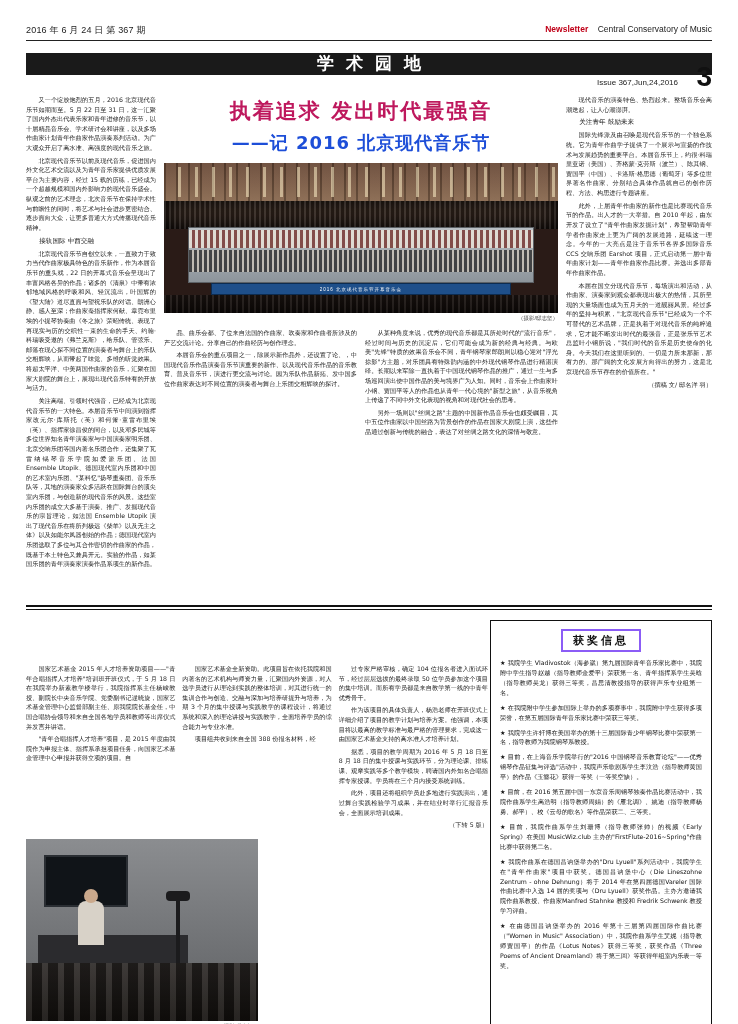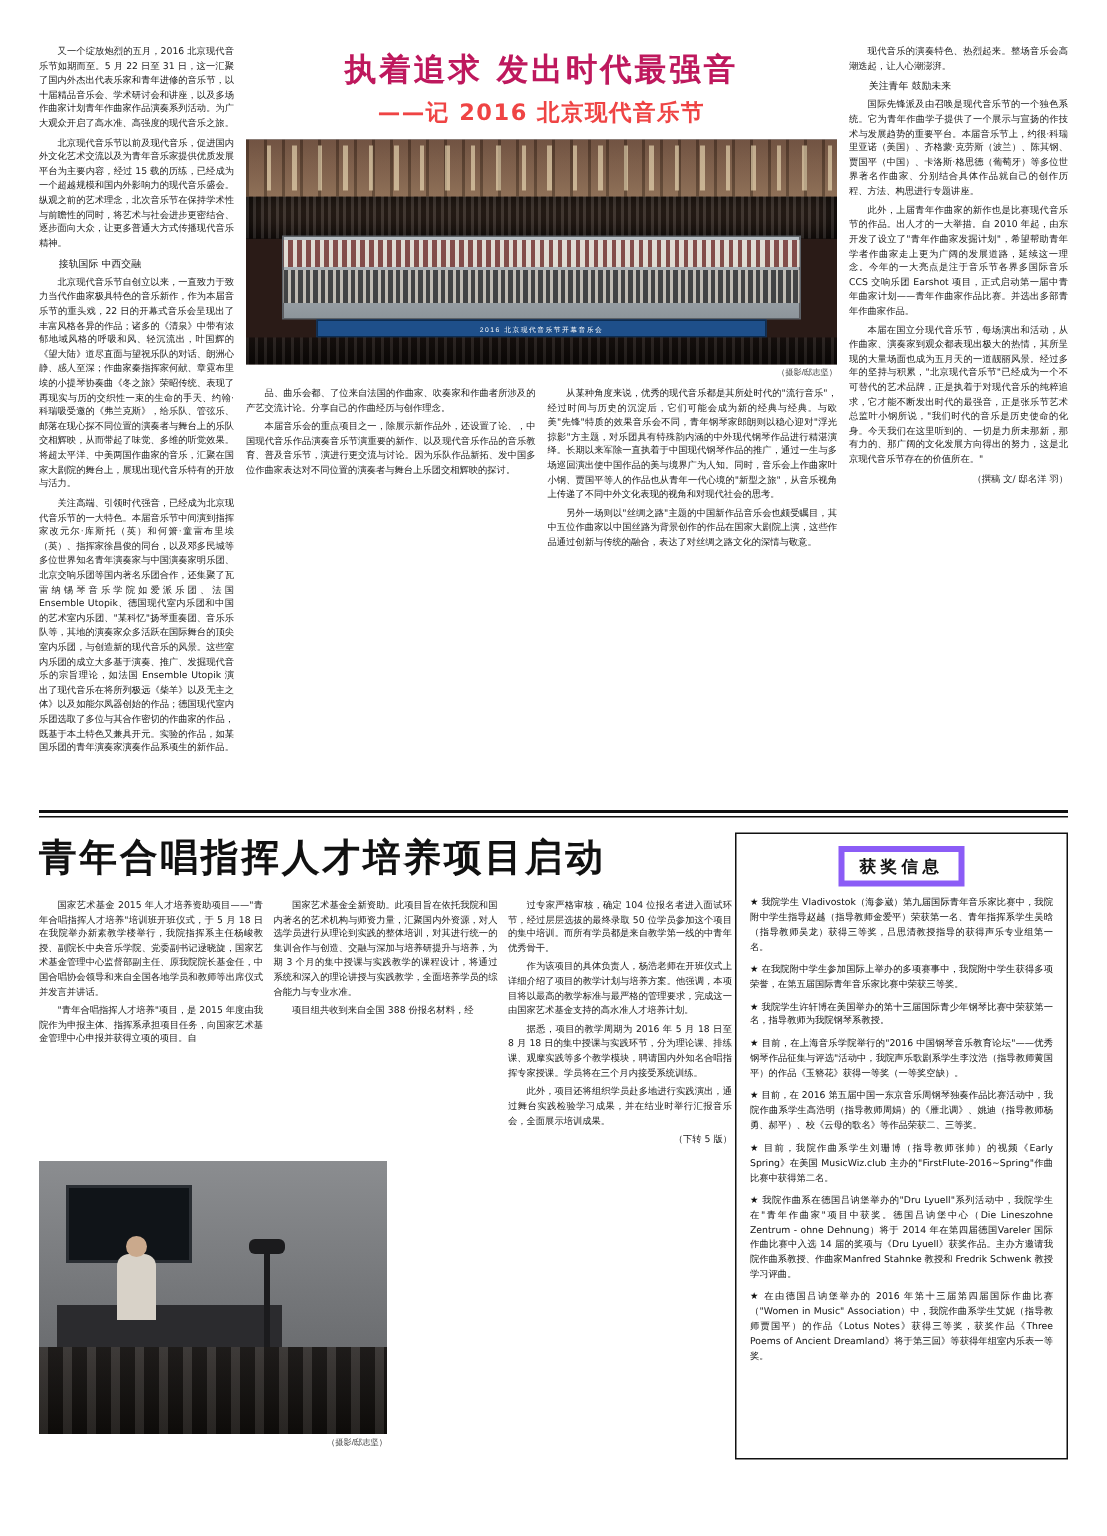--- a/index.html
+++ b/index.html
@@ -43,21 +43,21 @@
   .tcol-left { position:absolute; left:0; top:0; width:130px; height:500px; }
   .tcol-right { position:absolute; right:0; top:0; width:146px; height:500px; }
   .tcenter { position:absolute; left:138px; right:154px; top:0; }
 
   .title-main {
     text-align:center; color:#be185d; font-weight:bold; font-size:21px;
     letter-spacing:2px; font-family:"DejaVu Sans","Liberation Sans",sans-serif;
     margin:2px 0 6px;
   }
   .title-sub {
-    text-align:center; color:#ef4444; font-weight:bold; font-size:15px;
+    text-align:center; color:#1d4ed8; font-weight:bold; font-size:18px;
     letter-spacing:1px; font-family:"DejaVu Sans","Liberation Sans",sans-serif;
     margin-bottom:8px;
   }
 
   
   .photo { position:relative; width:100%; height:150px; overflow:hidden; background:#2a1b17; }
   .photo .ceiling { position:absolute; left:0; right:0; top:0; height:40px;
      background:linear-gradient(#6a4a38,#8a6a50); }
   .photo .ceilgrid { position:absolute; left:0; right:0; top:0; height:40px;
      background:repeating-linear-gradient(90deg, rgba(0,0,0,.25) 0 2px, rgba(255,255,255,.05) 2px 12px); }
@@ -110,32 +110,47 @@
   .photo2 .micb{position:absolute;left:140px;top:52px;width:24px;height:10px;background:#1b1b1d;border-radius:4px;}
   .photo2 .aud{position:absolute;left:0;right:0;bottom:0;height:58px;background:linear-gradient(#2e2a28,#15120f);}
   .photo2 .aud::after{content:"";position:absolute;inset:0;
      background:repeating-linear-gradient(90deg, rgba(255,255,255,.08) 0 6px, rgba(0,0,0,.35) 6px 16px);}
   .photo2-cap{font-size:5.5px;color:#444;text-align:right;margin-top:2px;}
 
   
   .awards { position:absolute; right:0; top:0; width:222px; height:418px;
     border:1px solid #111; padding:8px 9px; }
   .awards-hd { text-align:center; margin-bottom:6px; }
-  .awards-hd span { display:inline-block; border:4px solid #8b5cf6; padding:2px 10px;
+  .awards-hd span { display:inline-block; border:2px solid #8b5cf6; padding:2px 10px;
     font-size:11px; font-weight:bold; letter-spacing:3px;
     font-family:Liberation Mono, monospace; }
   .award-item { font-size:6.2px; line-height:1.6; text-align:justify; margin-bottom:5px;
     font-family:"DejaVu Sans","Liberation Sans",sans-serif; }
 </style>
 </head>
 <body>
 
 <div class="page">
 
-
+  <div class="masthead">
+    <div class="mast-left">2016 年 6 月 24 日    第 367 期</div>
+    <div class="mast-right">
+      <span class="nl">Newsletter</span>
+      &nbsp;&nbsp;
+      <span class="cc">Central Conservatory of Music</span>
+    </div>
+    <div class="mast-rule"></div>
+  </div>
+
+  <div class="headband">
+    <div class="bar"></div>
+    <div class="sect">学术园地</div>
+    <div class="issue">Issue 367,Jun,24,2016</div>
+    <div class="pageno">3</div>
+  </div>
 
   <div class="top-article">
 
     <div class="tcol-left col">
       <p>又一个绽放炮烈的五月，2016 北京现代音乐节如期而至。5 月 22 日至 31 日，这一汇聚了国内外杰出代表乐家和青年进修的音乐节，以十届精品音乐会、学术研讨会和讲座，以及多场作曲家计划青年作曲家作品演奏系列活动。为广大观众开启了高水准、高强度的现代音乐之旅。</p>
       <p>北京现代音乐节以前及现代音乐，促进国内外文化艺术交流以及为青年音乐家提供优质发展平台为主要内容，经过 15 载的历练，已经成为一个超越规模和国内外影响力的现代音乐盛会。纵观之前的艺术理念，北次音乐节在保持学术性与前瞻性的同时，将艺术与社会进步更密结合、逐步面向大众，让更多普通大方式传播现代音乐精神。</p>
       <p class="subhead">接轨国际  中西交融</p>
       <p>北京现代音乐节自创立以来，一直致力于致力当代作曲家极具特色的音乐新作，作为本届音乐节的重头戏，22 日的开幕式音乐会呈现出了丰富风格各异的作品；诸多的《清泉》中带有浓郁地域风格的呼吸和风、轻沉流出，叶国辉的《望大陆》道尽直面与望祝乐队的对话、朗洲心静、感人至深；作曲家秦指挥家何献、章霓布里埃的小提琴协奏曲《冬之旅》荣昭传统、表现了再现实与历的交织性一束的生命的手天、约翰·科瑞吸受邀的《弗兰克斯》，给乐队、管弦乐、邮落在现心探不同位置的演奏者与舞台上的乐队交相辉映，从而带起了味觉、多维的听觉效果。将超太平洋、中美两国作曲家的音乐，汇聚在国家大剧院的舞台上，展现出现代音乐特有的开放与活力。</p>
       <p>关注高端、引领时代强音，已经成为北京现代音乐节的一大特色。本届音乐节中间演到指挥家改元尔·库斯托（英）和何箫·童雷布里埃（英）、指挥家徐昌俊的同台，以及邓多民城等多位世界知名青年演奏家与中国演奏家明乐团、北京交响乐团等国内著名乐团合作，还集聚了瓦雷纳锡琴音乐学院如爱派乐团、法国 Ensemble Utopik、德国现代室内乐团和中国的艺术室内乐团、"某科忆"扬琴重奏团、音乐乐队等，其地的演奏家众多活跃在国际舞台的顶尖室内乐团，与创造新的现代音乐的风景。这些室内乐团的成立大多基于演奏、推广、发掘现代音乐的宗旨理论，如法国 Ensemble Utopik 演出了现代音乐在将所列极远《柴羊》以及无主之体》以及如能尔凤器创始的作品；德国现代室内乐团选取了多位与其合作密切的作曲家的作品，既基于本土特色又兼具开元。实验的作品，如某国乐团的青年演奏家演奏作品系项生的新作品。</p>
     </div>
@@ -180,21 +195,20 @@
       <p>本届在国立分现代音乐节，每场演出和活动，从作曲家、演奏家到观众都表现出极大的热情，其所呈现的大量场面也成为五月天的一道靓丽风景。经过多年的坚持与积累，"北京现代音乐节"已经成为一个不可替代的艺术品牌，正是执着于对现代音乐的纯粹追求，它才能不断发出时代的最强音，正是张乐节艺术总监叶小钢所说，"我们时代的音乐是历史使命的化身。今天我们在这里听到的、一切是力所未那新，那有力的、那广阔的文化发展方向得出的努力，这是北京现代音乐节存在的价值所在。"</p>
       <p style="text-align:right;text-indent:0;">（撰稿  文/ 邸名洋 羽）</p>
     </div>
   </div>
 
   <div class="mid-rule"></div>
   <div class="mid-rule2"></div>
 
   <div class="bottom">
 
-    <div class="btitle">青年合唱指挥人才培养项目启动</div>
 
     <div class="bcols">
       <div class="bgrid">
         <div class="c col">
           <p>国家艺术基金 2015 年人才培养资助项目——"青年合唱指挥人才培养"培训班开班仪式，于 5 月 18 日在我院举办新素教学楼举行，我院指挥系主任杨峻教授、副院长中央音乐学院、党委副书记逯晓旋，国家艺术基金管理中心监督部副主任、原我院院长基金任，中国合唱协会领导和来自全国各地学员和教师等出席仪式并发言并讲话。</p>
           <p>"青年合唱指挥人才培养"项目，是 2015 年度由我院作为申报主体、指挥系承担项目任务，向国家艺术基金管理中心申报并获得立项的项目。自</p>
         </div>
         <div class="c col">
           <p>国家艺术基金全新资助。此项目旨在依托我院和国内著名的艺术机构与师资力量，汇聚国内外资源，对人选学员进行从理论到实践的整体培训，对其进行统一的集训合作与创造、交融与深加与培养研提升与培养，为期 3 个月的集中授课与实践教学的课程设计，将通过系统和深入的理论讲授与实践教学，全面培养学员的综合能力与专业水准。</p>
           <p>项目组共收到来自全国 388 份报名材料，经</p>

